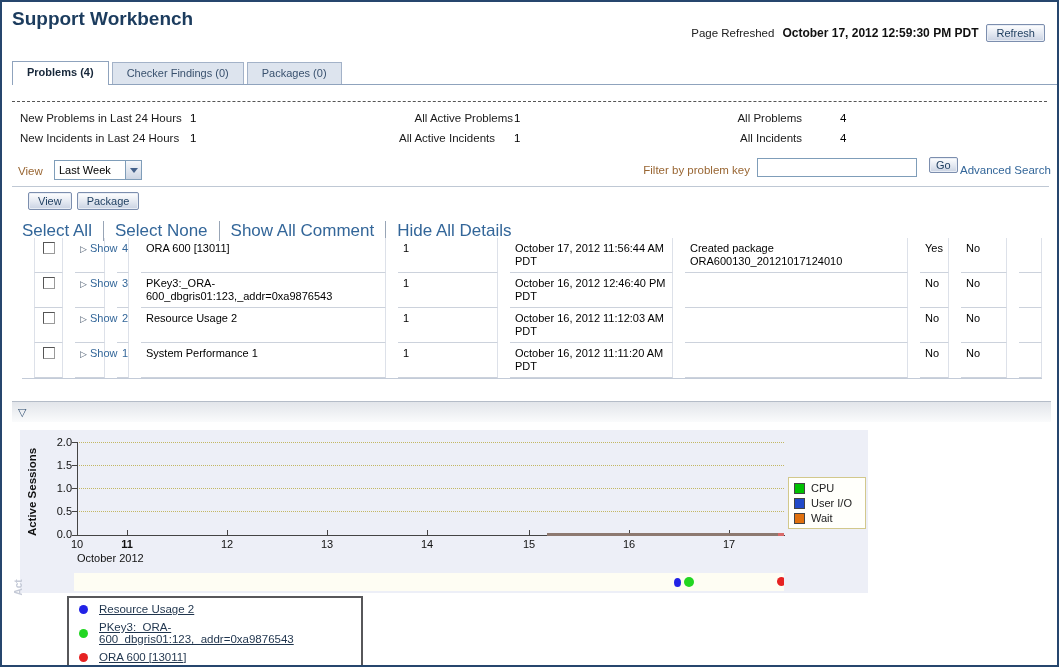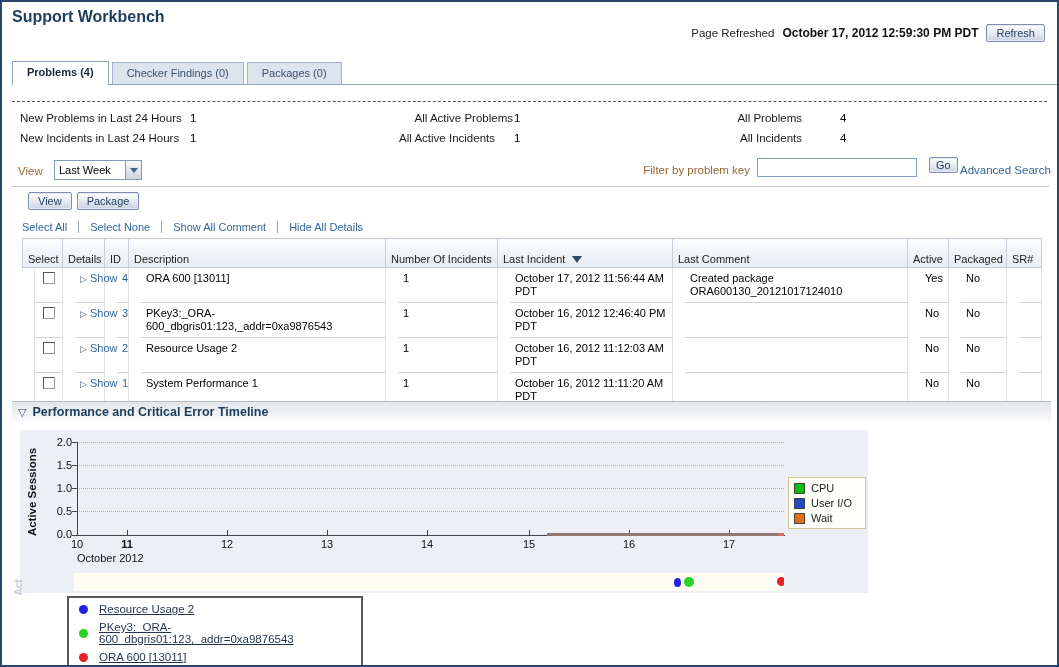--- a/index.html
+++ b/index.html
@@ -2,21 +2,21 @@
 <html><head>
 <meta charset="utf-8">
 <style>
   * { box-sizing: border-box; }
   html,body { margin:0; padding:0; background:#fff; }
   .page {
     position:relative; width:1059px; height:667px; overflow:hidden;
     background:#fff; border:2px solid #26466d;
     font-family:"Liberation Sans", sans-serif; font-size:11px; color:#000;
   }
-  .page-title { position:absolute; left:10px; top:6px; font-size:16px; font-weight:bold; color:#1c3c5e; }
+  .page-title { position:absolute; left:10px; top:6px; font-size:19px; font-weight:bold; color:#1c3c5e; }
   .refresh-bar { position:absolute; right:12px; top:22px; display:flex; align-items:center; gap:8px; }
   .pr-label { font-size:11.5px; color:#222; }
   .pr-time { font-size:12px; font-weight:bold; color:#111; }
   .btn {
     display:inline-block; border:1px solid #7c8eae; border-radius:2px;
     background:linear-gradient(#ffffff,#e3e8f1 55%,#c9d2e2); color:#1c3c5e;
     font-family:"Liberation Sans",sans-serif; font-size:11px; padding:2px 9px; cursor:pointer;
     box-shadow:0 0 0 1px #e8edf5 inset;
   }
   .btn-sm { padding:1px 6px; }
@@ -41,21 +41,21 @@
   .select .sel-text { flex:1; padding:0 4px; font-size:11px; color:#000; }
   .select .sel-arrow {
     width:16px; height:100%; border-left:1px solid #7f9db9;
     background:linear-gradient(#f6f8fb,#ccd5e3); display:flex; align-items:center; justify-content:center;
   }
   .tri-down { width:0; height:0; border-left:4px solid transparent; border-right:4px solid transparent; border-top:5px solid #44618a; }
   .txtinput { position:absolute; left:755px; top:156px; width:160px; height:19px; border:1px solid #7f9db9; background:#fff; font-size:11px; padding:0 3px; font-family:"Liberation Sans",sans-serif; }
   .link { color:#336699; text-decoration:none; cursor:pointer; }
   .hline { position:absolute; left:10px; top:184px; width:1037px; border-top:1px solid #bfc8d4; }
   .btnrow { position:absolute; left:26px; top:190px; display:flex; gap:5px; }
-  .seplinks { position:absolute; left:20px; top:219px; display:flex; font-size:11px; }
+  .seplinks { position:absolute; left:20px; top:219px; display:flex; font-size:17px; }
   .seplinks .link + .link { border-left:1px solid #98a5b6; padding-left:11px; margin-left:11px; }
   
   .tbl { position:absolute; left:20px; top:236px; width:1020px; border-bottom:1px solid #c3cbd8; }
   .tr { display:grid; grid-template-columns:41px 42px 24px 257px 112px 175px 235px 41px 58px 35px; }
   .thead { background:linear-gradient(#fcfdfe,#e7ebf2); border-top:1px solid #c3cbd8; border-bottom:1px solid #c3cbd8; height:30px; }
   .th { display:flex; align-items:flex-end; padding:2px 5px; color:#222; border-right:1px solid #c9d0db; font-size:11px; line-height:12px; }
   .th:first-child { border-left:1px solid #c9d0db; }
   .td { padding:4px 5px; border-right:1px solid #dde1e9; border-bottom:1px solid #ccd2dc; min-height:33px; font-size:11px; line-height:13px; color:#000;margin-left:12px; }
   .tr.body .td:first-child { border-left:1px solid #dde1e9; }
   .c-center { text-align:center; }
@@ -152,35 +152,20 @@
   </div>
 
   <div class="seplinks">
     <a class="link">Select All</a>
     <a class="link">Select None</a>
     <a class="link">Show All Comment</a>
     <a class="link">Hide All Details</a>
   </div>
 
   <div class="tbl">
-    <div class="tr thead">
-      <div class="th">Select</div>
-      <div class="th">Details</div>
-      <div class="th">ID</div>
-      <div class="th">Description</div>
-      <div class="th">Number Of Incidents</div>
-      <div class="th">
-        <span>Last Incident</span>
-        <span class="sorticon"></span>
-      </div>
-      <div class="th">Last Comment</div>
-      <div class="th">Active</div>
-      <div class="th">Packaged</div>
-      <div class="th">SR#</div>
-    </div>
 
     <div class="tr body">
       <div class="td c-center"><span class="checkbox"></span></div>
       <div class="td"><span class="showtri">▷</span><a class="link">Show</a></div>
       <div class="td c-center"><a class="link">4</a></div>
       <div class="td wrapany">ORA 600 [13011]</div>
       <div class="td">1</div>
       <div class="td">October 17, 2012 11:56:44 AM PDT</div>
       <div class="td wrapany">Created package ORA600130_20121017124010</div>
       <div class="td">Yes</div>
@@ -223,21 +208,20 @@
       <div class="td">October 16, 2012 11:11:20 AM PDT</div>
       <div class="td wrapany"></div>
       <div class="td">No</div>
       <div class="td">No</div>
       <div class="td"></div>
     </div>
   </div>
 
   <div class="sechdr">
     <span class="sicon">▽</span>
-    <span class="stitle">Performance and Critical Error Timeline</span>
   </div>
 
   <div class="chart">
     <div class="ylab">Active Sessions</div>
 
     <div class="gline" style="top:12px;"></div>
     <div class="gline" style="top:35px;"></div>
     <div class="gline" style="top:58px;"></div>
     <div class="gline" style="top:81px;"></div>
 

